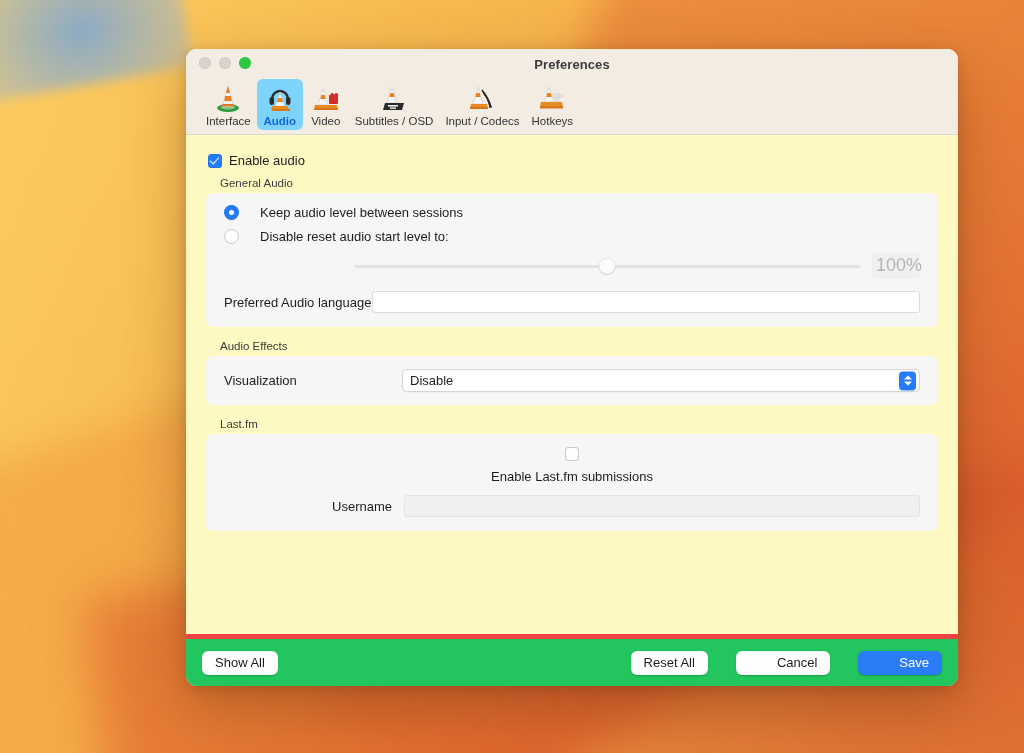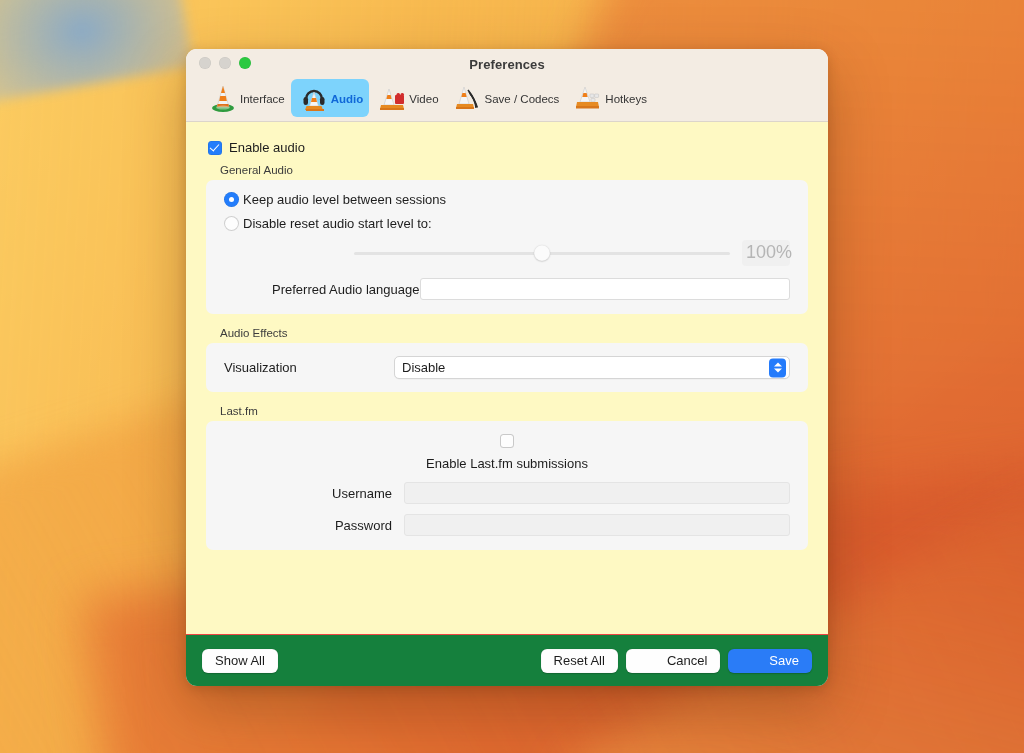--- a/index.html
+++ b/index.html
@@ -71,21 +71,21 @@
     background: radial-gradient(ellipse at 60% 70%, rgba(120,165,215,.85) 0%, rgba(150,185,225,.35) 55%, rgba(170,195,225,0) 75%);
     transform: rotate(-10deg);
     filter: blur(6px);
   }
 
   
   #prefs-window {
     position: absolute;
     left: 186px;
     top: 49px;
-    width: 642px;
+    width: 772px;
     height: 637px;
     border-radius: 11px;
     background: #ffffff;
     box-shadow: 0 22px 58px rgba(90,40,10,.34), 0 3px 12px rgba(90,40,10,.22);
     overflow: hidden;
     display: flex;
     flex-direction: column;
   }
 
   
@@ -127,20 +127,21 @@
 
   
   #toolbar {
     display: flex;
     align-items: flex-end;
     padding: 0 14px 4px 14px;
     gap: 0px;
   }
   .tab {
     display: flex;
+    flex-direction: column;
     align-items: center;
     justify-content: flex-end;
     padding: 3px 6px 3px 6px;
     border-radius: 6px;
     cursor: default;
   }
   .tab.selected { background: #7dd3fc; }
   .tab-icon { width: 34px; height: 32px; display: block; }
   .tab-label {
     margin-top: 1px;
@@ -227,21 +228,21 @@
     background: #f6f6f6;
     border-radius: 7px;
     margin-bottom: 13px;
   }
 
   
   #group-general { padding: 12px 18px 14px 18px; }
   .radio-row {
     display: flex;
     align-items: center;
-    gap: 4px;
+    gap: 21px;
     margin-bottom: 9px;
   }
   .radio-label { font-size: 13px; color: #1d1d1d; }
 
   .slider-row {
     display: flex;
     align-items: center;
     margin: 4px 0 12px 0;
     padding-left: 130px;
   }
@@ -275,21 +276,20 @@
     color: #b5b5b5;
     background: #f0f0f0;
     border-radius: 4px;
     padding: 2px 6px 3px 4px;
   }
 
   .field-row {
     display: flex;
     align-items: center;
     gap: 1px;
-    margin-left: 48px;
   }
   .field-label {
     font-size: 13px;
     color: #1d1d1d;
     text-align: right;
     flex: 0 0 auto;
   }
   .text-field {
     flex: 1 1 auto;
     height: 22px;
@@ -306,21 +306,21 @@
     background: #f0f0f0;
     border-color: #e4e4e4;
     color: #b5b5b5;
   }
 
   
   #group-effects {
     padding: 13px 18px 13px 18px;
     display: flex;
     align-items: center;
-    gap: 4px;
+    gap: 12px;
   }
   #visualization-label {
     font-size: 13px;
     color: #1d1d1d;
     width: 166px;
     flex: 0 0 auto;
   }
   .popup {
     position: relative;
     flex: 1 1 auto;
@@ -370,40 +370,40 @@
     gap: 12px;
     margin-bottom: 10px;
   }
   .lastfm-field-row:last-child { margin-bottom: 0; }
   .lastfm-field-row .field-label { width: 168px; }
 
   
   #bottom-bar {
     flex: 0 0 auto;
     height: 52px;
-    background: #15803d;
-    border-top: 1px solid #ef4444;
+    background: #22c55e;
+    border-top: 5px solid #ef4444;
     display: flex;
     align-items: center;
     padding: 0 16px;
   }
   .spacer { flex: 1 1 auto; }
   .btn {
     font-family: "Liberation Sans", sans-serif;
     font-size: 13px;
     color: #1d1d1d;
     background: #fefefe;
     border: none;
     border-radius: 6px;
     height: 24px;
     padding: 0 13px;
     box-shadow: 0 .5px 1.2px rgba(0,0,0,.2), inset 0 0 0 .5px rgba(0,0,0,.04);
     cursor: default;
   }
-  .btn + .btn { margin-left: 8px; padding-left: 41px; }
+  .btn + .btn { margin-left: 28px; padding-left: 41px; }
   .btn.primary {
     background: #2a7cf7;
     color: #ffffff;
     box-shadow: 0 .5px 1.5px rgba(0,0,0,.22);
   }
 </style>
 </head>
 <body>
 
 <div id="desktop">
@@ -466,34 +466,46 @@
               <rect x="20" y="13" width="9" height="9" rx="1" fill="#d12d2d"></rect>
               <rect x="21.5" y="11" width="3.5" height="3" rx="1.5" fill="#d12d2d"></rect>
               <rect x="25.5" y="11" width="3.5" height="3" rx="1.5" fill="#d12d2d"></rect>
               <path d="M6 23 L28 23 L29 27 L5 27 Z" fill="#e68a22"></path>
               <path d="M5 26 L29 26 L29 28 L5 28 Z" fill="#d8761a"></path>
             </svg>
           </span>
           <span class="tab-label">Video</span>
         </div>
 
+        <div class="tab">
+          <span class="tab-icon">
+            <svg viewBox="0 0 34 32" width="34" height="32">
+              <path d="M15 5 L20 21 L10 21 Z" fill="#f5f5f5" stroke="#c9c9c9" stroke-width=".6"></path>
+              <path d="M13.4 11 L16.6 11 L17.6 15 L12.4 15 Z" fill="#ef7f1a"></path>
+              <path d="M8 21 L27 21 L25 28 L6 28 Z" fill="#2b2b2b"></path>
+              <rect x="11" y="23" width="10" height="1.6" fill="#f0f0f0"></rect>
+              <rect x="13" y="25.4" width="6" height="1.4" fill="#f0f0f0"></rect>
+            </svg>
+          </span>
+          <span class="tab-label">Subtitles / OSD</span>
+        </div>
 
         <div class="tab">
           <span class="tab-icon">
             <svg viewBox="0 0 34 32" width="34" height="32">
               <path d="M13 5 L18 22 L8 22 Z" fill="#f5f5f5" stroke="#c9c9c9" stroke-width=".6"></path>
               <path d="M11.4 11 L14.6 11 L15.6 15 L10.4 15 Z" fill="#ef7f1a"></path>
               <path d="M17 8 C21 13 24 18 25.5 25" stroke="#2b2b2b" stroke-width="1.6" fill="none"></path>
               <path d="M18 10 C22 15 24.5 20 25 26" stroke="#2b2b2b" stroke-width="1.4" fill="none"></path>
               <path d="M19 12 C23 16 25 21 26.5 25.5" stroke="#2b2b2b" stroke-width="1.2" fill="none"></path>
               <path d="M6 22 L22 22 L23 26 L5 26 Z" fill="#e68a22"></path>
               <path d="M5 25 L23 25 L23 27 L5 27 Z" fill="#d8761a"></path>
             </svg>
           </span>
-          <span class="tab-label">Save / Codecs</span>
+          <span class="tab-label">Input / Codecs</span>
         </div>
 
         <div class="tab">
           <span class="tab-icon">
             <svg viewBox="0 0 34 32" width="34" height="32">
               <path d="M14 5 L19 20 L9 20 Z" fill="#f5f5f5" stroke="#c9c9c9" stroke-width=".6"></path>
               <path d="M12.4 11 L15.6 11 L16.6 15 L11.4 15 Z" fill="#ef7f1a"></path>
               <rect x="19" y="12" width="4" height="3.4" rx=".6" fill="#e8e8e8" stroke="#bdbdbd" stroke-width=".5"></rect>
               <rect x="23.6" y="12" width="4" height="3.4" rx=".6" fill="#e8e8e8" stroke="#bdbdbd" stroke-width=".5"></rect>
               <rect x="20" y="16.4" width="4" height="3.4" rx=".6" fill="#e8e8e8" stroke="#bdbdbd" stroke-width=".5"></rect>
@@ -559,24 +571,20 @@
         <div class="lastfm-cb-row">
           <span class="cb off"></span>
           <span class="cb-label">Enable Last.fm submissions</span>
         </div>
 
         <div class="lastfm-field-row">
           <span class="field-label">Username</span>
           <input class="text-field disabled" type="text" value="" style="">
         </div>
 
-        <div class="lastfm-field-row">
-          <span class="field-label">Password</span>
-          <input class="text-field disabled" type="password" value="" style="">
-        </div>
       </div>
 
     </div>
 
     <div id="bottom-bar">
       <button class="btn">Show All</button>
       <span class="spacer"></span>
       <button class="btn">Reset All</button>
       <button class="btn">Cancel</button>
       <button class="btn primary">Save</button>

